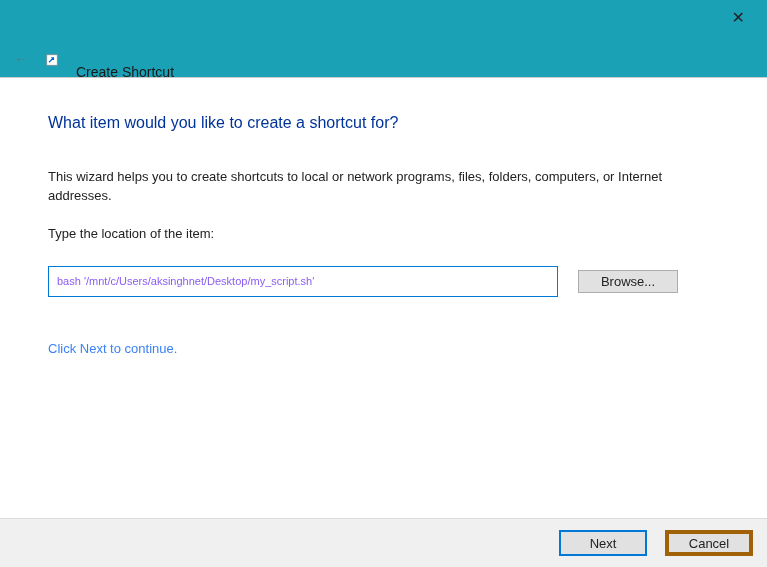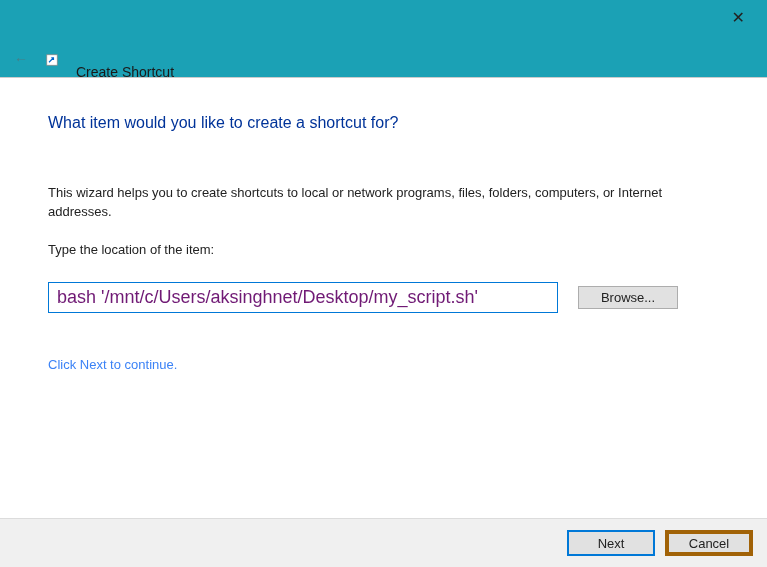--- a/index.html
+++ b/index.html
@@ -67,21 +67,21 @@
     }
     .content {
       padding: 36px 48px 0 48px;
       height: 440px;
       background: #fff;
     }
     .heading {
       color: #003399;
       font-size: 16px;
       font-weight: 400;
-      margin-bottom: 52px;
+      margin-bottom: 36px;
     }
     .desc {
       font-size: 13px;
       color: #222;
       line-height: 1.45;
       margin-bottom: 20px;
       max-width: 660px;
     }
     .field-label {
       font-size: 13px;
@@ -92,23 +92,23 @@
       display: flex;
       align-items: center;
       gap: 20px;
       margin-bottom: 44px;
     }
     .path-input {
       width: 510px;
       height: 31px;
       border: 1px solid #0078d7;
       padding: 0 8px;
-      font-size: 18px;
+      font-size: 11px;
       font-family: inherit;
-      color: #701a75;
+      color: #8b5cf6;
       outline: none;
     }
     .browse-btn {
       width: 100px;
       height: 23px;
       background: #e1e1e1;
       border: 1px solid #adadad;
       font-size: 13px;
       color: #222;
       cursor: pointer;
@@ -119,21 +119,21 @@
       color: #3b82f6;
     }
     .footer {
       height: 49px;
       background: #f0f0f0;
       border-top: 1px solid #dcdcdc;
       display: flex;
       justify-content: flex-end;
       align-items: center;
       padding-right: 14px;
-      gap: 10px;
+      gap: 18px;
     }
     .footer-btn {
       width: 88px;
       height: 26px;
       background: #e1e1e1;
       border: 4px solid #a16207;
       font-size: 13px;
       color: #222;
       cursor: pointer;
       font-family: inherit;

